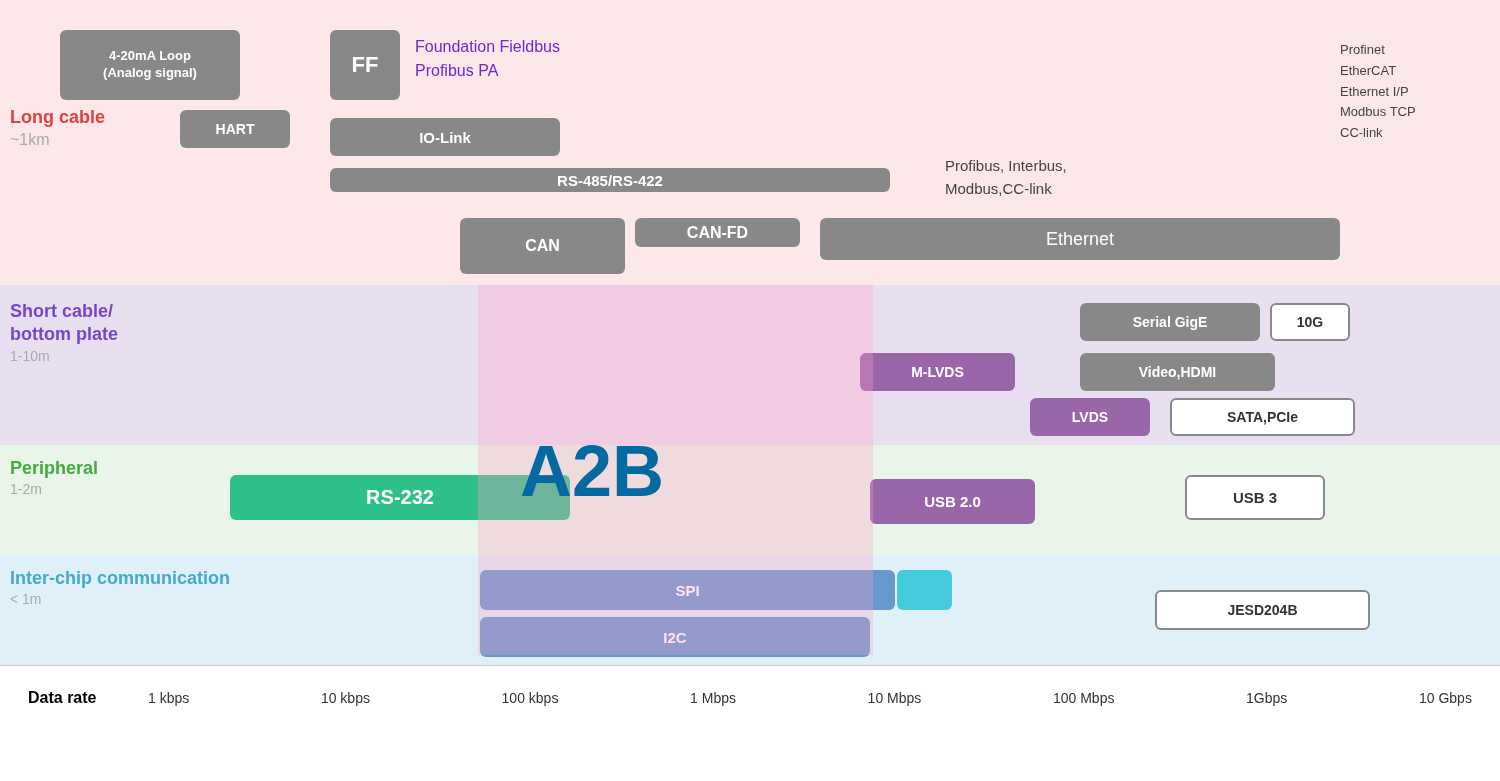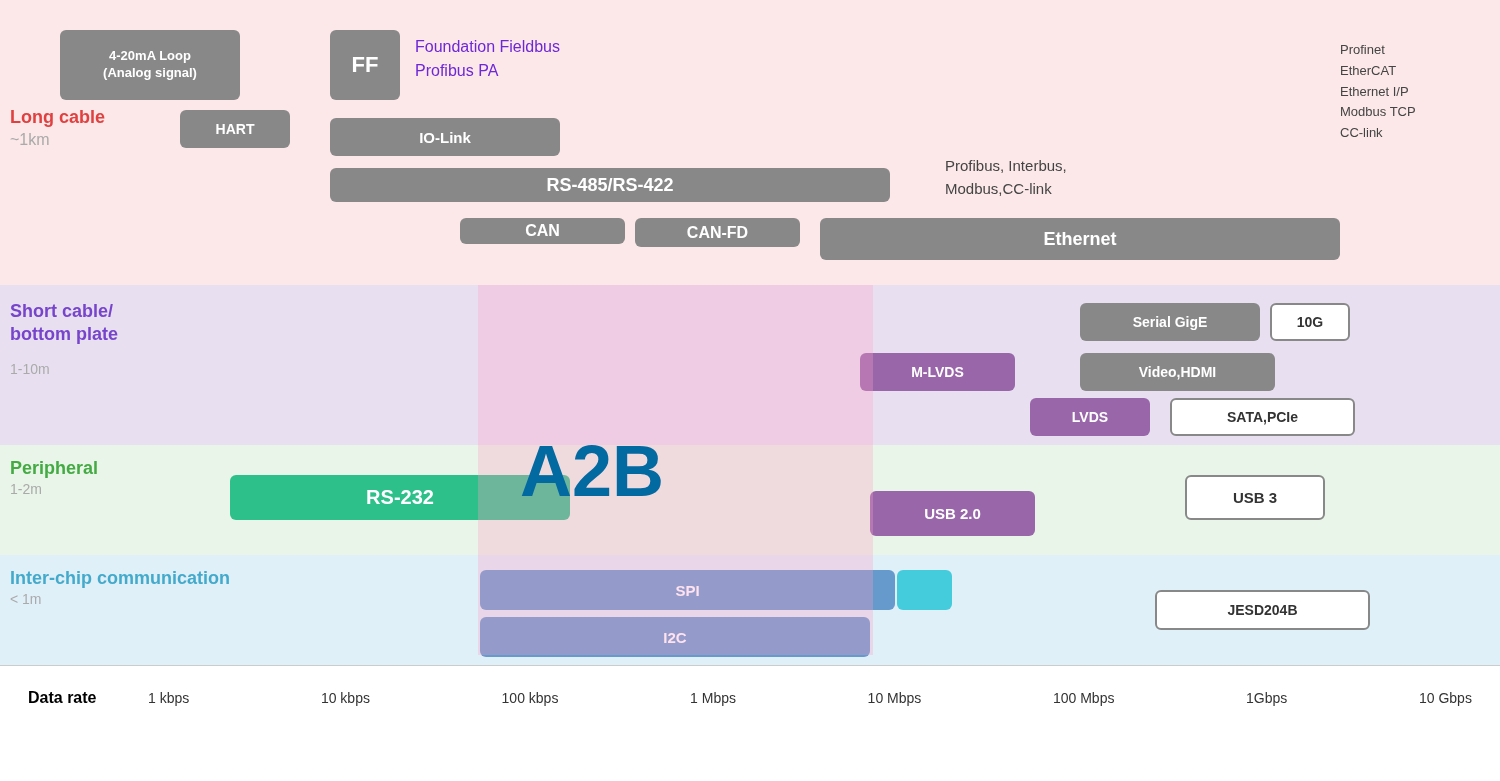--- a/index.html
+++ b/index.html
@@ -151,33 +151,33 @@
 
     <div class="text-item" style="left:415px; top:35px; font-size:16px; color:#6d28d9; line-height:1.5;">
       <span style="white-space:pre-line;">Foundation Fieldbus
 Profibus PA</span>
     </div>
 
     <div class="pill pill-gray" style="left:330px; top:118px; width:230px; height:38px; font-size:15px;align-items:center;">
       <span>IO-Link</span>
     </div>
 
-    <div class="pill pill-gray" style="left:330px; top:168px; width:560px; height:34px; font-size:18px;">
+    <div class="pill pill-gray" style="left:330px; top:168px; width:560px; height:24px; font-size:15px;">
       <span>RS-485/RS-422</span>
     </div>
 
-    <div class="pill pill-gray" style="left:460px; top:218px; width:165px; height:26px; font-size:16px;">
+    <div class="pill pill-gray" style="left:460px; top:218px; width:165px; height:56px; font-size:16px;">
       <span>CAN</span>
     </div>
 
     <div class="pill pill-gray" style="left:635px; top:218px; width:165px; height:29px; font-size:16px;">
       <span>CAN-FD</span>
     </div>
 
-    <div class="pill pill-gray" style="left:820px; top:218px; width:520px; height:42px; font-size:18px; font-weight:bold;">
+    <div class="pill pill-gray" style="left:820px; top:218px; width:520px; height:42px; font-size:18px; font-weight:normal;">
       <span>Ethernet</span>
     </div>
 
     <div class="text-item" style="left:945px; top:155px; font-size:15px; color:#444; line-height:1.5;">
       <span style="white-space:pre-line;">Profibus, Interbus,
 Modbus,CC-link</span>
     </div>
 
     <div class="text-item" style="left:1340px; top:40px; font-size:13px; color:#444; line-height:1.6;">
       <span style="white-space:pre-line;">Profinet
@@ -185,21 +185,21 @@
 Ethernet I/P
 Modbus TCP
 CC-link</span>
     </div>
   </div>
 
   <div class="zone-short-cable">
 
     <div style="position:absolute; left:10px; top:15px; color:#7744cc; font-size:18px; font-weight:bold; line-height:1.3;">
       <span>Short cable/<br>bottom plate</span>
-      <div style="color:#aaa; font-size:14px; font-weight:normal;margin-top:13px;">1-10m</div>
+      <div style="color:#aaa; font-size:14px; font-weight:normal;">1-10m</div>
     </div>
 
     <div class="pill pill-gray" style="left:1080px; top:18px; width:180px; height:38px; font-size:14px;">
       <span>Serial GigE</span>
     </div>
 
     <div class="pill pill-outline" style="left:1270px; top:18px; width:80px; height:38px; font-size:14px; border-color:#888;">
       <span>10G</span>
     </div>
 
@@ -224,21 +224,21 @@
 
     <div style="position:absolute; left:10px; top:12px; color:#44aa44; font-size:18px; font-weight:bold; line-height:1.3;">
       <span>Peripheral</span>
       <div style="color:#aaa; font-size:14px; font-weight:normal;">1-2m</div>
     </div>
 
     <div class="pill" style="left:230px; top:30px; width:340px; height:45px; font-size:20px; background:#2ec08a;">
       <span>RS-232</span>
     </div>
 
-    <div class="pill" style="left:870px; top:46px; width:165px; height:45px; font-size:15px; background:#9966aa;">
+    <div class="pill" style="left:870px; top:34px; width:165px; height:45px; font-size:15px; background:#9966aa;">
       <span>USB 2.0</span>
     </div>
 
     <div class="pill pill-outline" style="left:1185px; top:30px; width:140px; height:45px; font-size:15px; border-color:#888;">
       <span>USB 3</span>
     </div>
   </div>
 
   <div class="zone-inter-chip">
 

